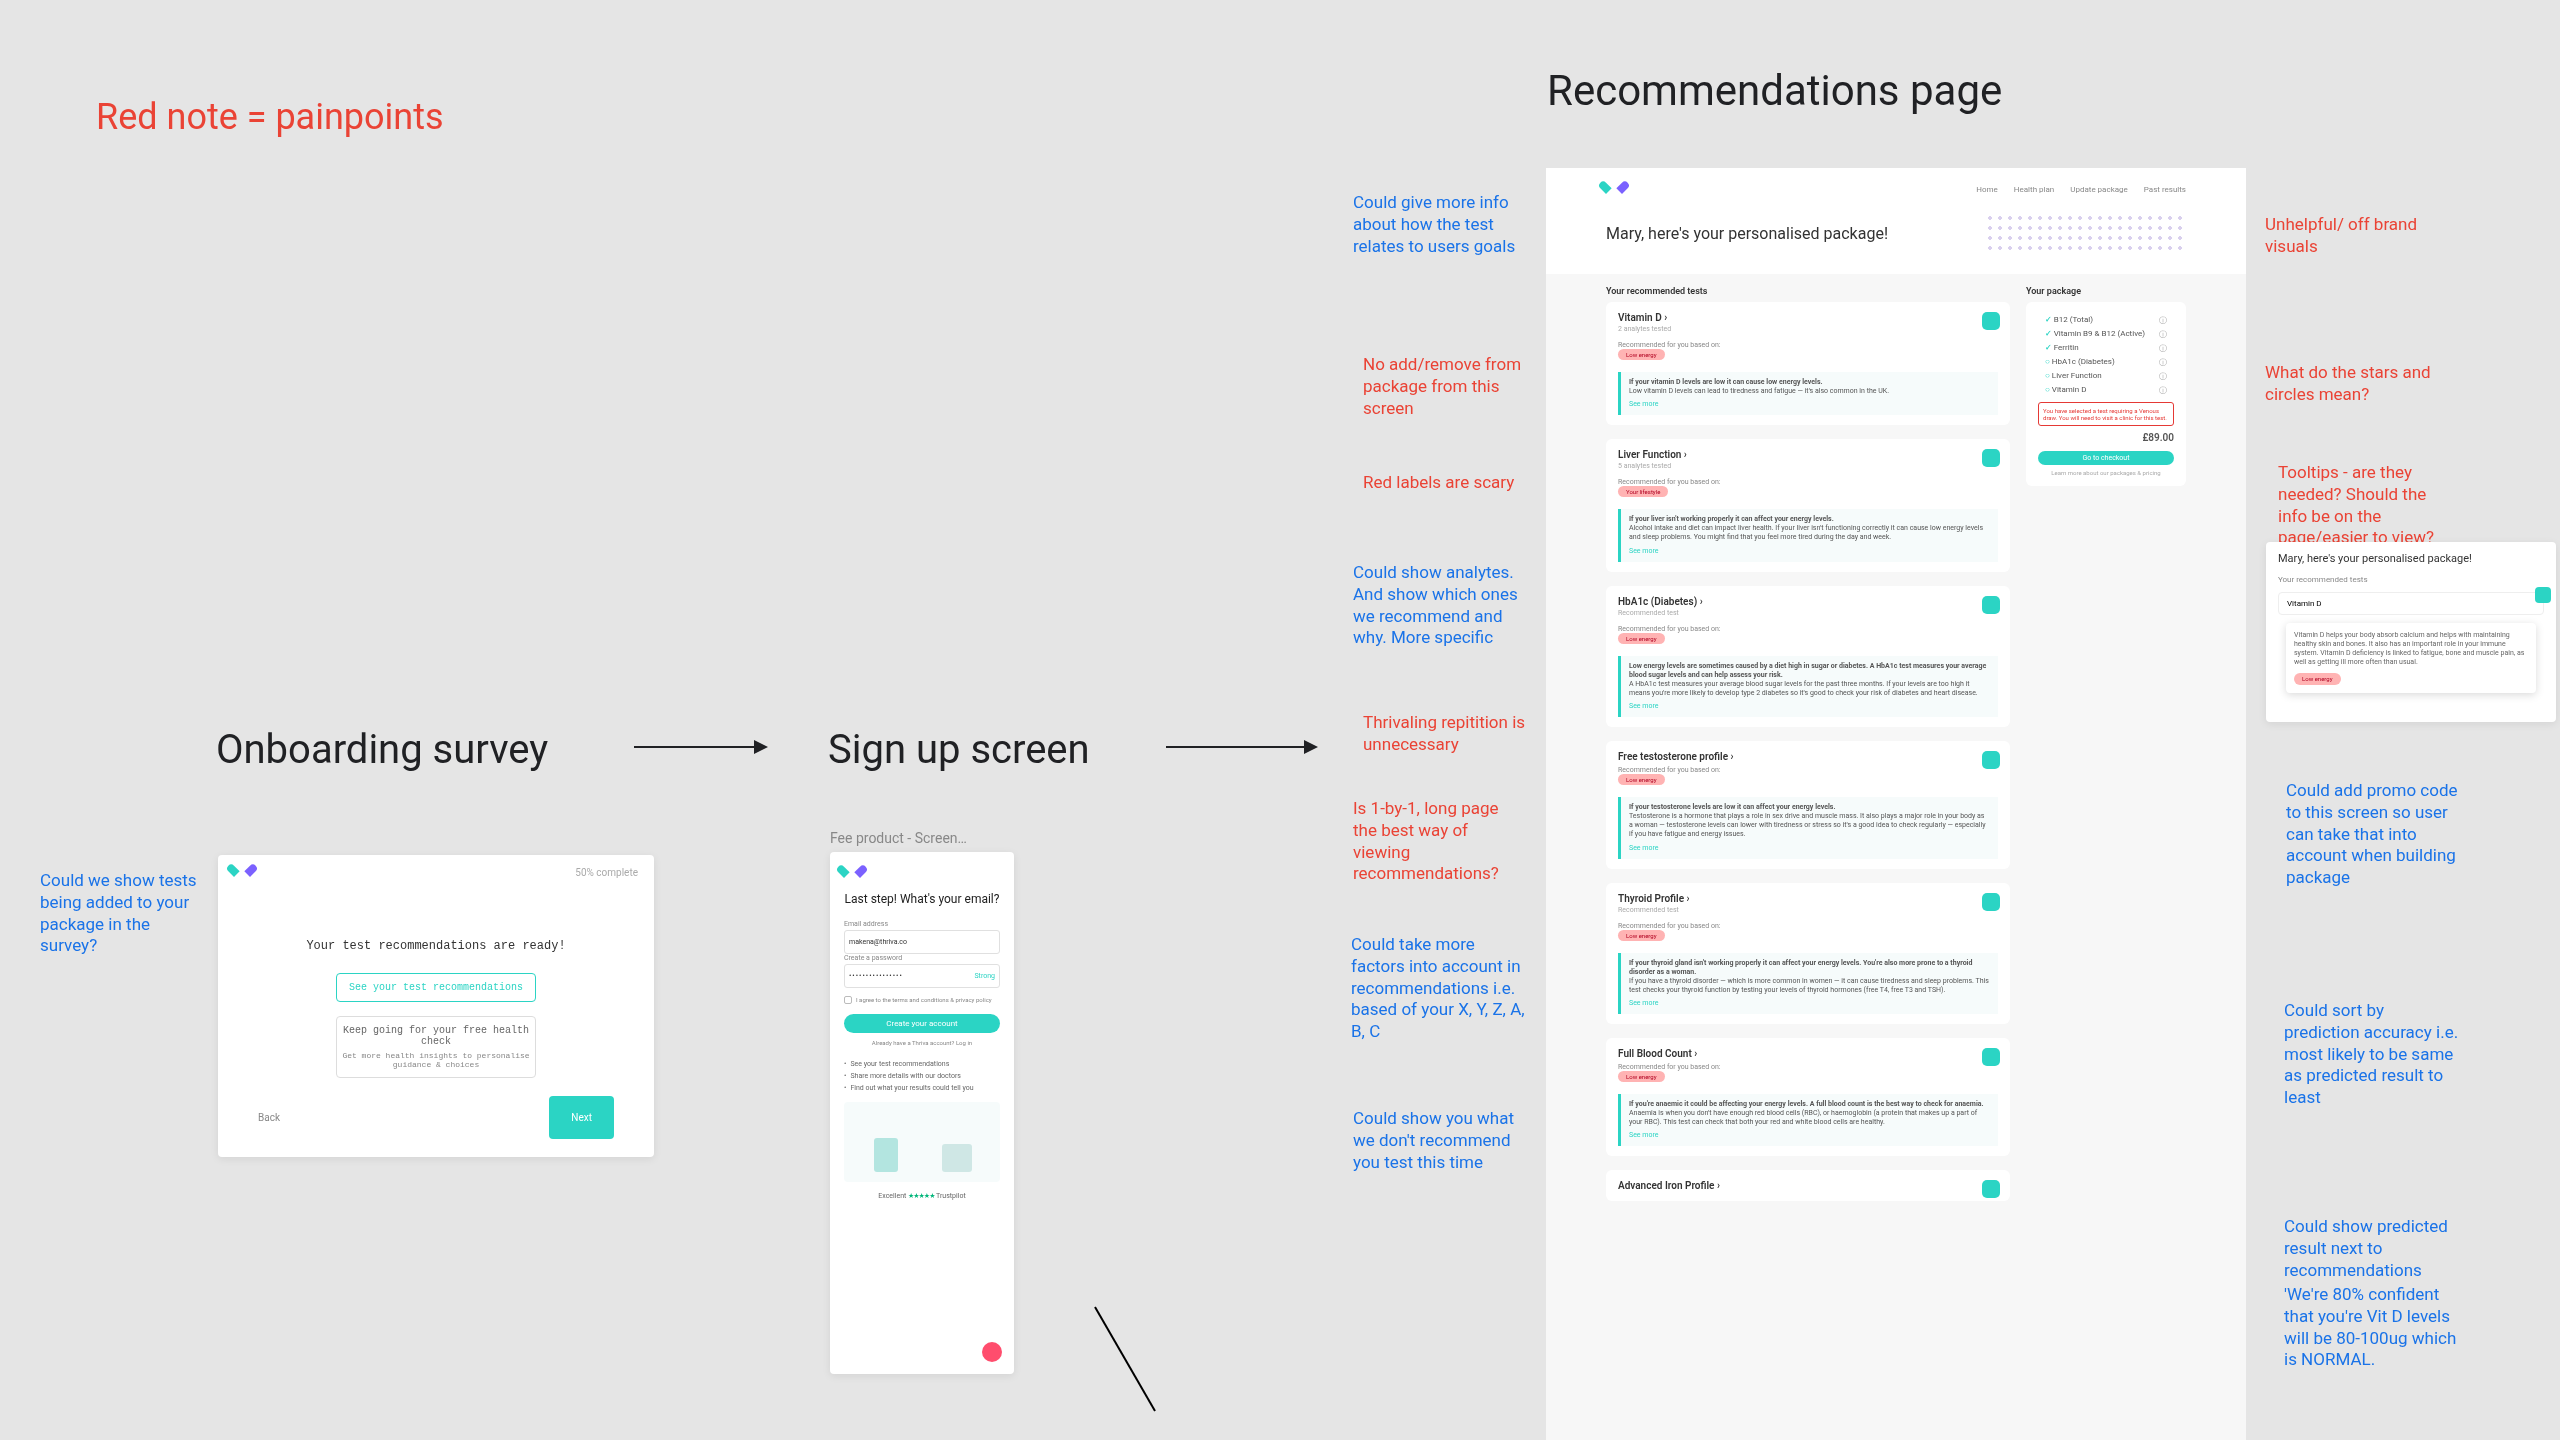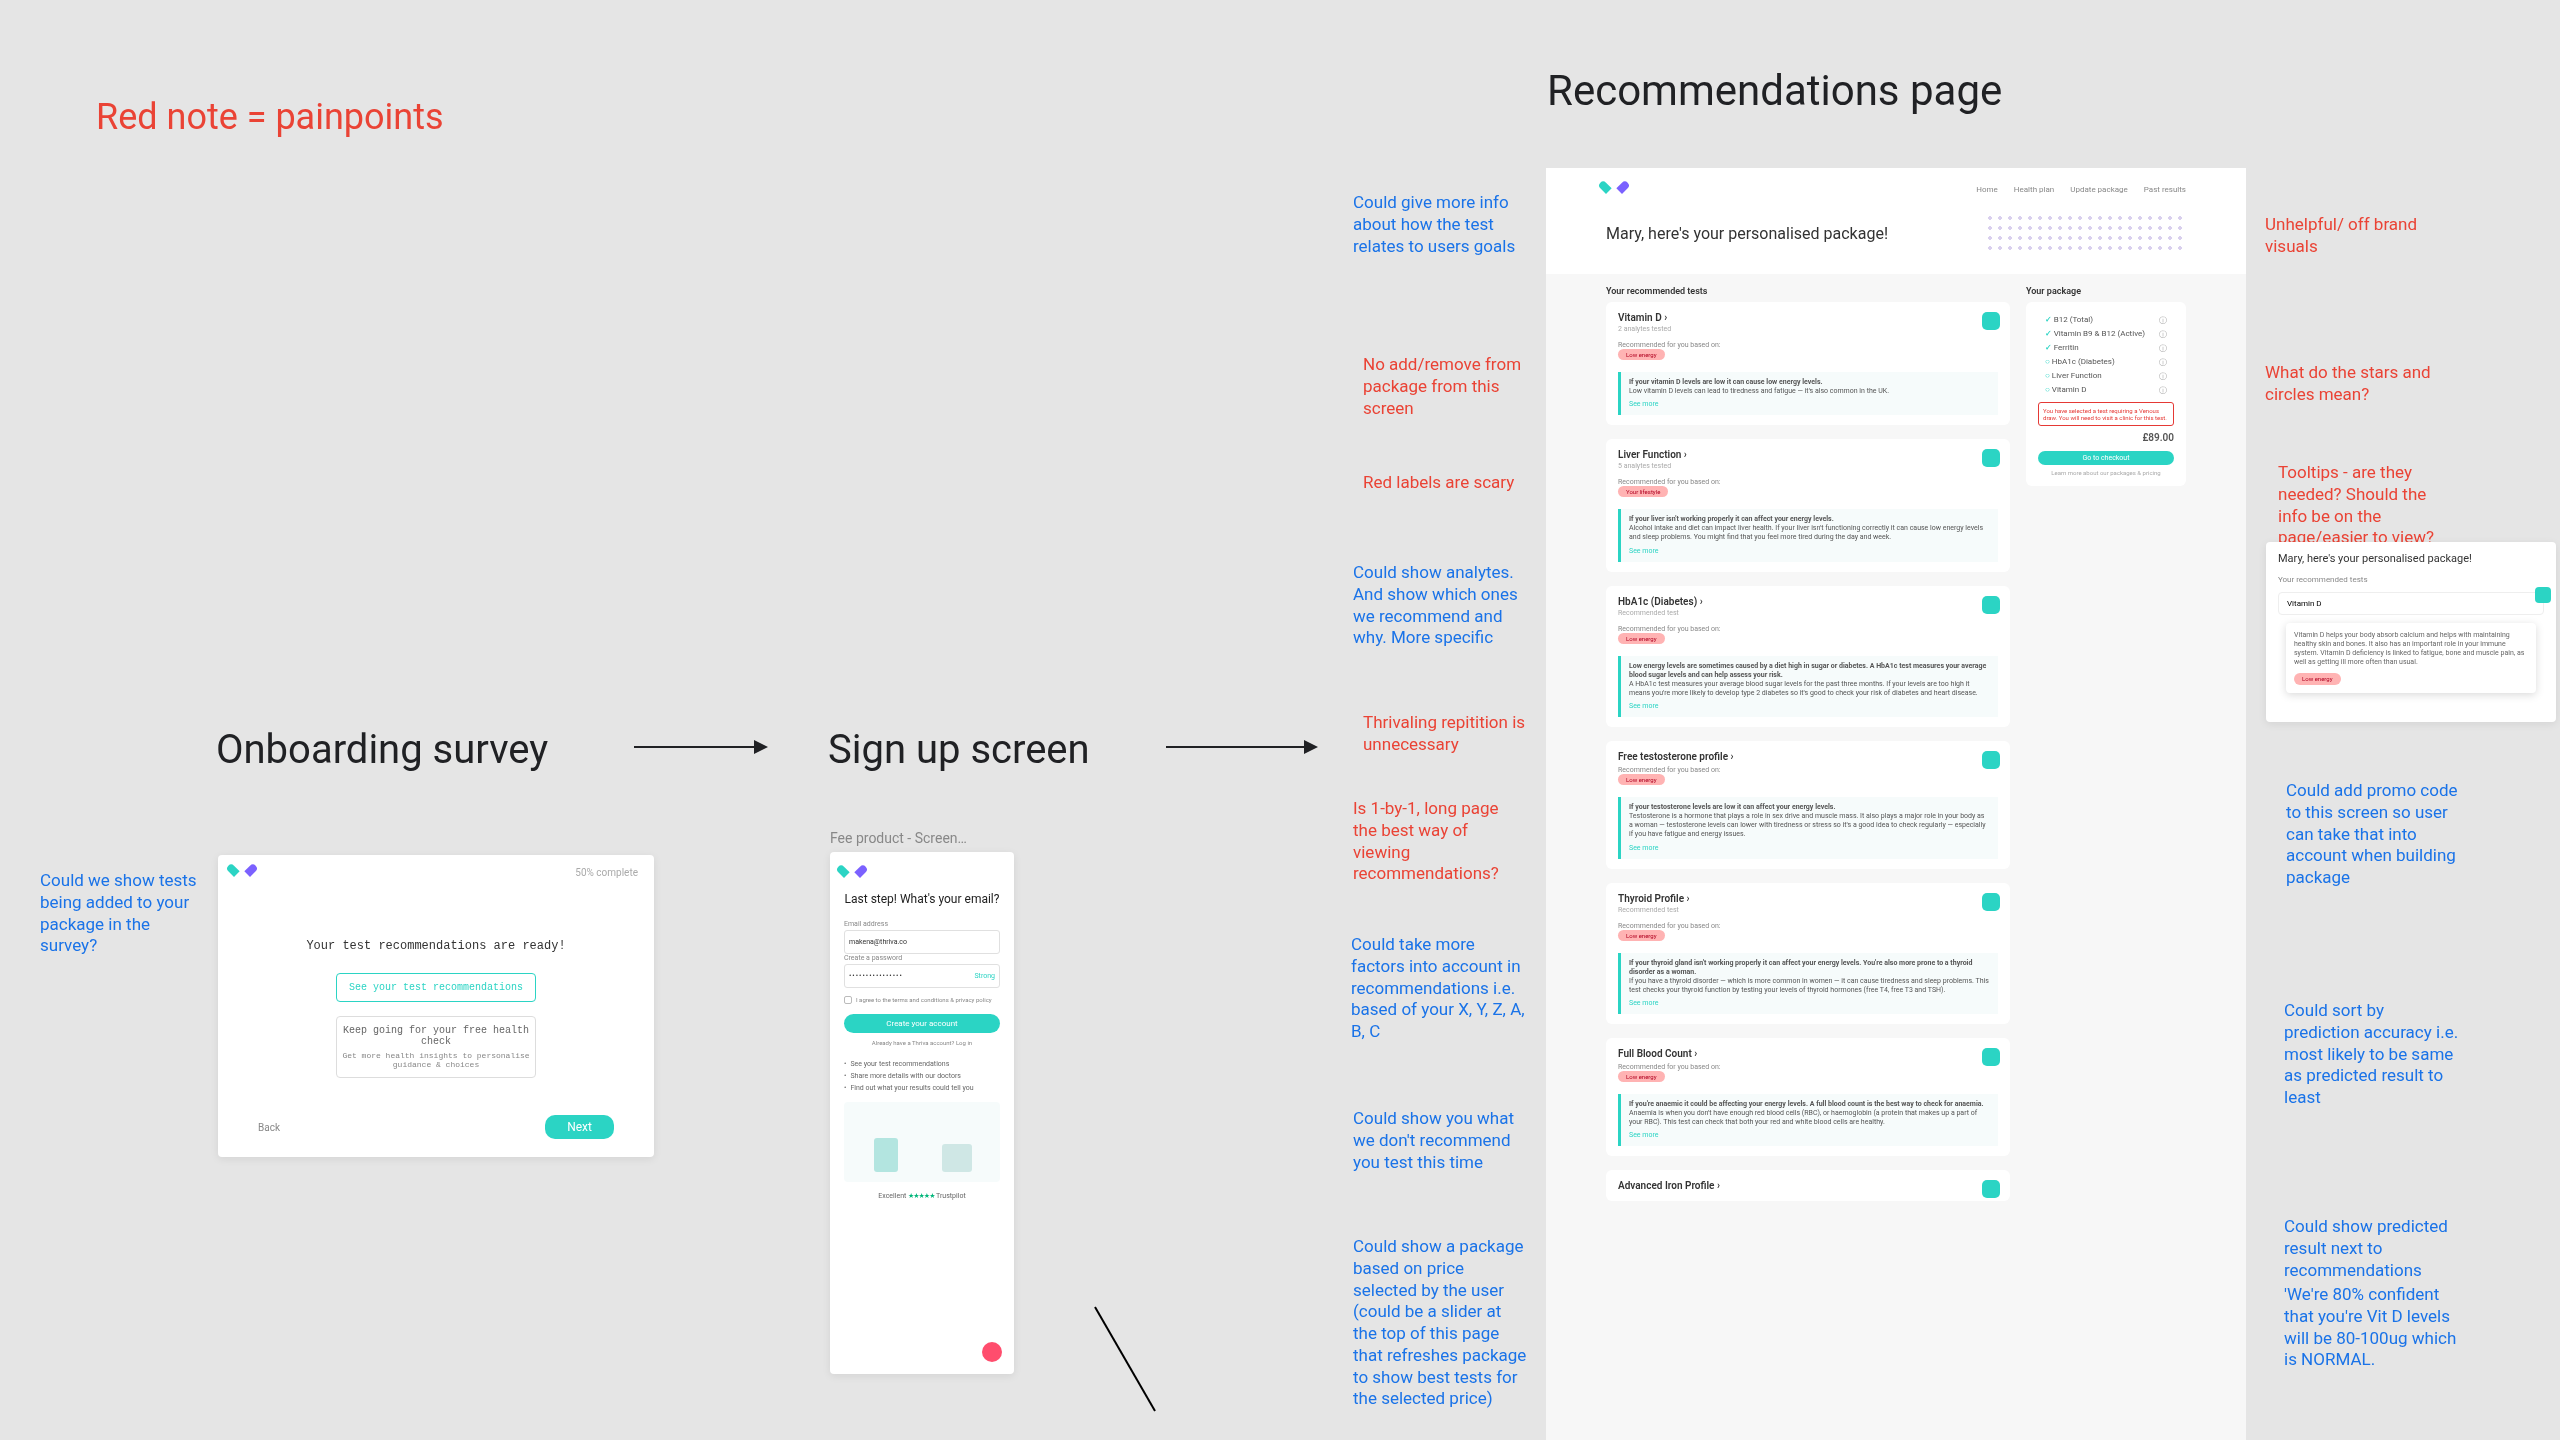--- a/index.html
+++ b/index.html
@@ -67,21 +67,21 @@
 .onboard-card .btn-outline {
   display:block; margin:0 auto 14px; width:200px; padding:8px 0;
   border:1px solid #2bd4c4; color:#2bd4c4; border-radius:4px; font-size:10px;
 }
 .onboard-card .small-text { font-size:8px; color:#888; margin-top:4px; }
 .onboard-card .bottom-row {
   display:flex; justify-content:space-between; padding:0 40px;
   position:absolute; bottom:18px; left:0; right:0;
 }
 .onboard-card .back { color:#888; font-size:10px; align-self:center; }
-.onboard-card .next { background:#2bd4c4; color:#fff; padding:5px 22px; border-radius:10px; font-size:12px; }
+.onboard-card .next { background:#2bd4c4; color:#fff; padding:16px 22px; border-radius:4px; font-size:10px; }
 
 
 .signup-card { left: 830px; top: 852px; width: 184px; height: 522px; }
 .signup-caption { position:absolute; left:830px; top:830px; font-size:14px; color:#888; }
 .signup-card .inner { padding:14px 14px; font-size:9px; color:#555; }
 .signup-card .title2 { text-align:center; font-size:12px; color:#222; margin:12px 0 14px; line-height:1.2; }
 .signup-card .label { font-size:7px; color:#888; }
 .signup-card .field {
   border:1px solid #e0e0e0; height:24px; border-radius:3px; margin-top:2px;
   font-size:7px; padding:2px 4px; color:#333; display:flex; align-items:center; justify-content:space-between;
@@ -187,21 +187,20 @@
   <div class="note blue" style="left:40px; top:870px; max-width:160px;">Could we show tests being added to your package in the survey?</div>
 
   <div class="note blue" style="left:1353px; top:192px;">Could give more info about how the test relates to users goals</div>
   <div class="note red" style="left:1363px; top:354px;">No add/remove from package from this screen</div>
   <div class="note red" style="left:1363px; top:472px;">Red labels are scary</div>
   <div class="note blue" style="left:1353px; top:562px;">Could show analytes. And show which ones we recommend and why. More specific</div>
   <div class="note red" style="left:1363px; top:712px;">Thrivaling repitition is unnecessary</div>
   <div class="note red" style="left:1353px; top:798px; max-width:170px;">Is 1-by-1, long page the best way of viewing recommendations?</div>
   <div class="note blue" style="left:1351px; top:934px;">Could take more factors into account in recommendations i.e. based of your X, Y, Z, A, B, C</div>
   <div class="note blue" style="left:1353px; top:1108px;">Could show you what we don't recommend you test this time</div>
-  <div class="note blue" style="left:1353px; top:1236px;">Could show a package based on price selected by the user (could be a slider at the top of this page that refreshes package to show best tests for the selected price)</div>
 
   <div class="note red" style="left:2265px; top:214px;">Unhelpful/ off brand visuals</div>
   <div class="note red" style="left:2265px; top:362px;">What do the stars and circles mean?</div>
   <div class="note red" style="left:2278px; top:462px; max-width:160px;">Tooltips - are they needed? Should the info be on the page/easier to view?</div>
   <div class="note blue" style="left:2286px; top:780px;">Could add promo code to this screen so user can take that into account when building package</div>
   <div class="note blue" style="left:2284px; top:1000px;">Could sort by prediction accuracy i.e. most likely to be same as predicted result to least</div>
   <div class="note blue" style="left:2284px; top:1216px;">Could show predicted result next to recommendations</div>
   <div class="note blue" style="left:2284px; top:1284px;">'We're 80% confident that you're Vit D levels will be 80-100ug which is NORMAL.</div>
 
   <div class="card onboard-card">

